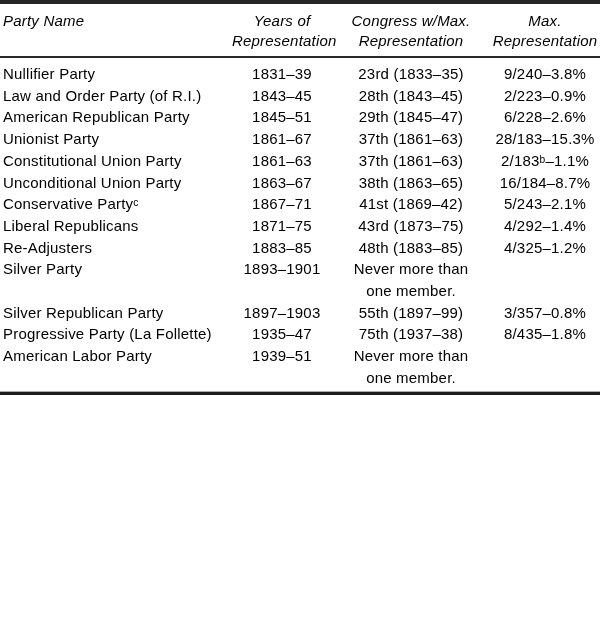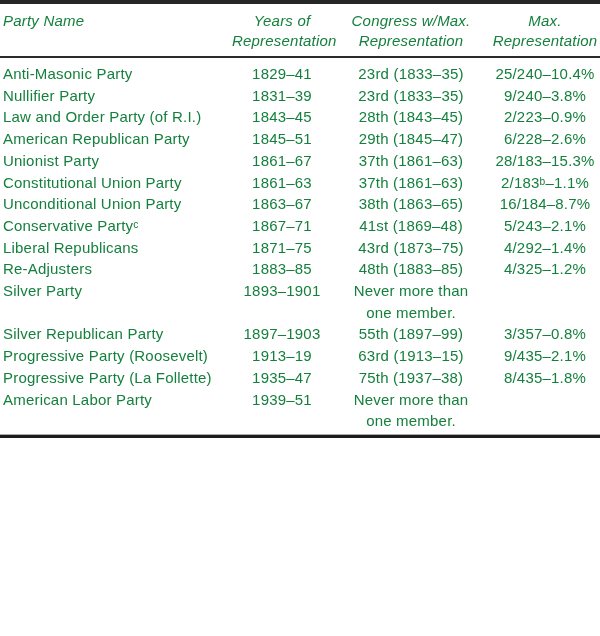--- a/index.html
+++ b/index.html
@@ -4,21 +4,21 @@
 <style>
   html, body {
     margin: 0;
     padding: 0;
     background: #ffffff;
   }
   .page {
     width: 600px;
     height: 636px;
     background: #ffffff;
-    color: #15803d;
+    color: #000000;
     font-family: "Liberation Sans", "DejaVu Sans", sans-serif;
     overflow: hidden;
     box-sizing: border-box;
     position: relative;
   }
   .top-rule {
     height: 4px;
     background: #262626;
   }
   table.parties {
@@ -76,26 +76,20 @@
         <th class="ac">Years of
 Representation</th>
         <th class="ac">Congress w/Max.
 Representation</th>
         <th class="ac">Max.
 Representation</th>
       </tr>
     </thead>
     <tbody id="table-body">
         <tr>
-          <td class="al">Anti-Masonic Party</td>
-          <td class="ac">1829–41</td>
-          <td class="ac">23rd (1833–35)</td>
-          <td class="ac">25/240–10.4%</td>
-        </tr>
-        <tr>
           <td class="al">Nullifier Party</td>
           <td class="ac">1831–39</td>
           <td class="ac">23rd (1833–35)</td>
           <td class="ac">9/240–3.8%</td>
         </tr>
         <tr>
           <td class="al">Law and Order Party (of R.I.)</td>
           <td class="ac">1843–45</td>
           <td class="ac">28th (1843–45)</td>
           <td class="ac">2/223–0.9%</td>
@@ -120,21 +114,21 @@
         </tr>
         <tr>
           <td class="al">Unconditional Union Party</td>
           <td class="ac">1863–67</td>
           <td class="ac">38th (1863–65)</td>
           <td class="ac">16/184–8.7%</td>
         </tr>
         <tr>
           <td class="al">Conservative Partyᶜ</td>
           <td class="ac">1867–71</td>
-          <td class="ac">41st (1869–48)</td>
+          <td class="ac">41st (1869–42)</td>
           <td class="ac">5/243–2.1%</td>
         </tr>
         <tr>
           <td class="al">Liberal Republicans</td>
           <td class="ac">1871–75</td>
           <td class="ac">43rd (1873–75)</td>
           <td class="ac">4/292–1.4%</td>
         </tr>
         <tr>
           <td class="al">Re-Adjusters</td>
@@ -149,26 +143,20 @@
 one member.</td>
           <td class="ac"></td>
         </tr>
         <tr>
           <td class="al">Silver Republican Party</td>
           <td class="ac">1897–1903</td>
           <td class="ac">55th (1897–99)</td>
           <td class="ac">3/357–0.8%</td>
         </tr>
         <tr>
-          <td class="al">Progressive Party (Roosevelt)</td>
-          <td class="ac">1913–19</td>
-          <td class="ac">63rd (1913–15)</td>
-          <td class="ac">9/435–2.1%</td>
-        </tr>
-        <tr>
           <td class="al">Progressive Party (La Follette)</td>
           <td class="ac">1935–47</td>
           <td class="ac">75th (1937–38)</td>
           <td class="ac">8/435–1.8%</td>
         </tr>
         <tr>
           <td class="al">American Labor Party</td>
           <td class="ac">1939–51</td>
           <td class="ac">Never more than
 one member.</td>

